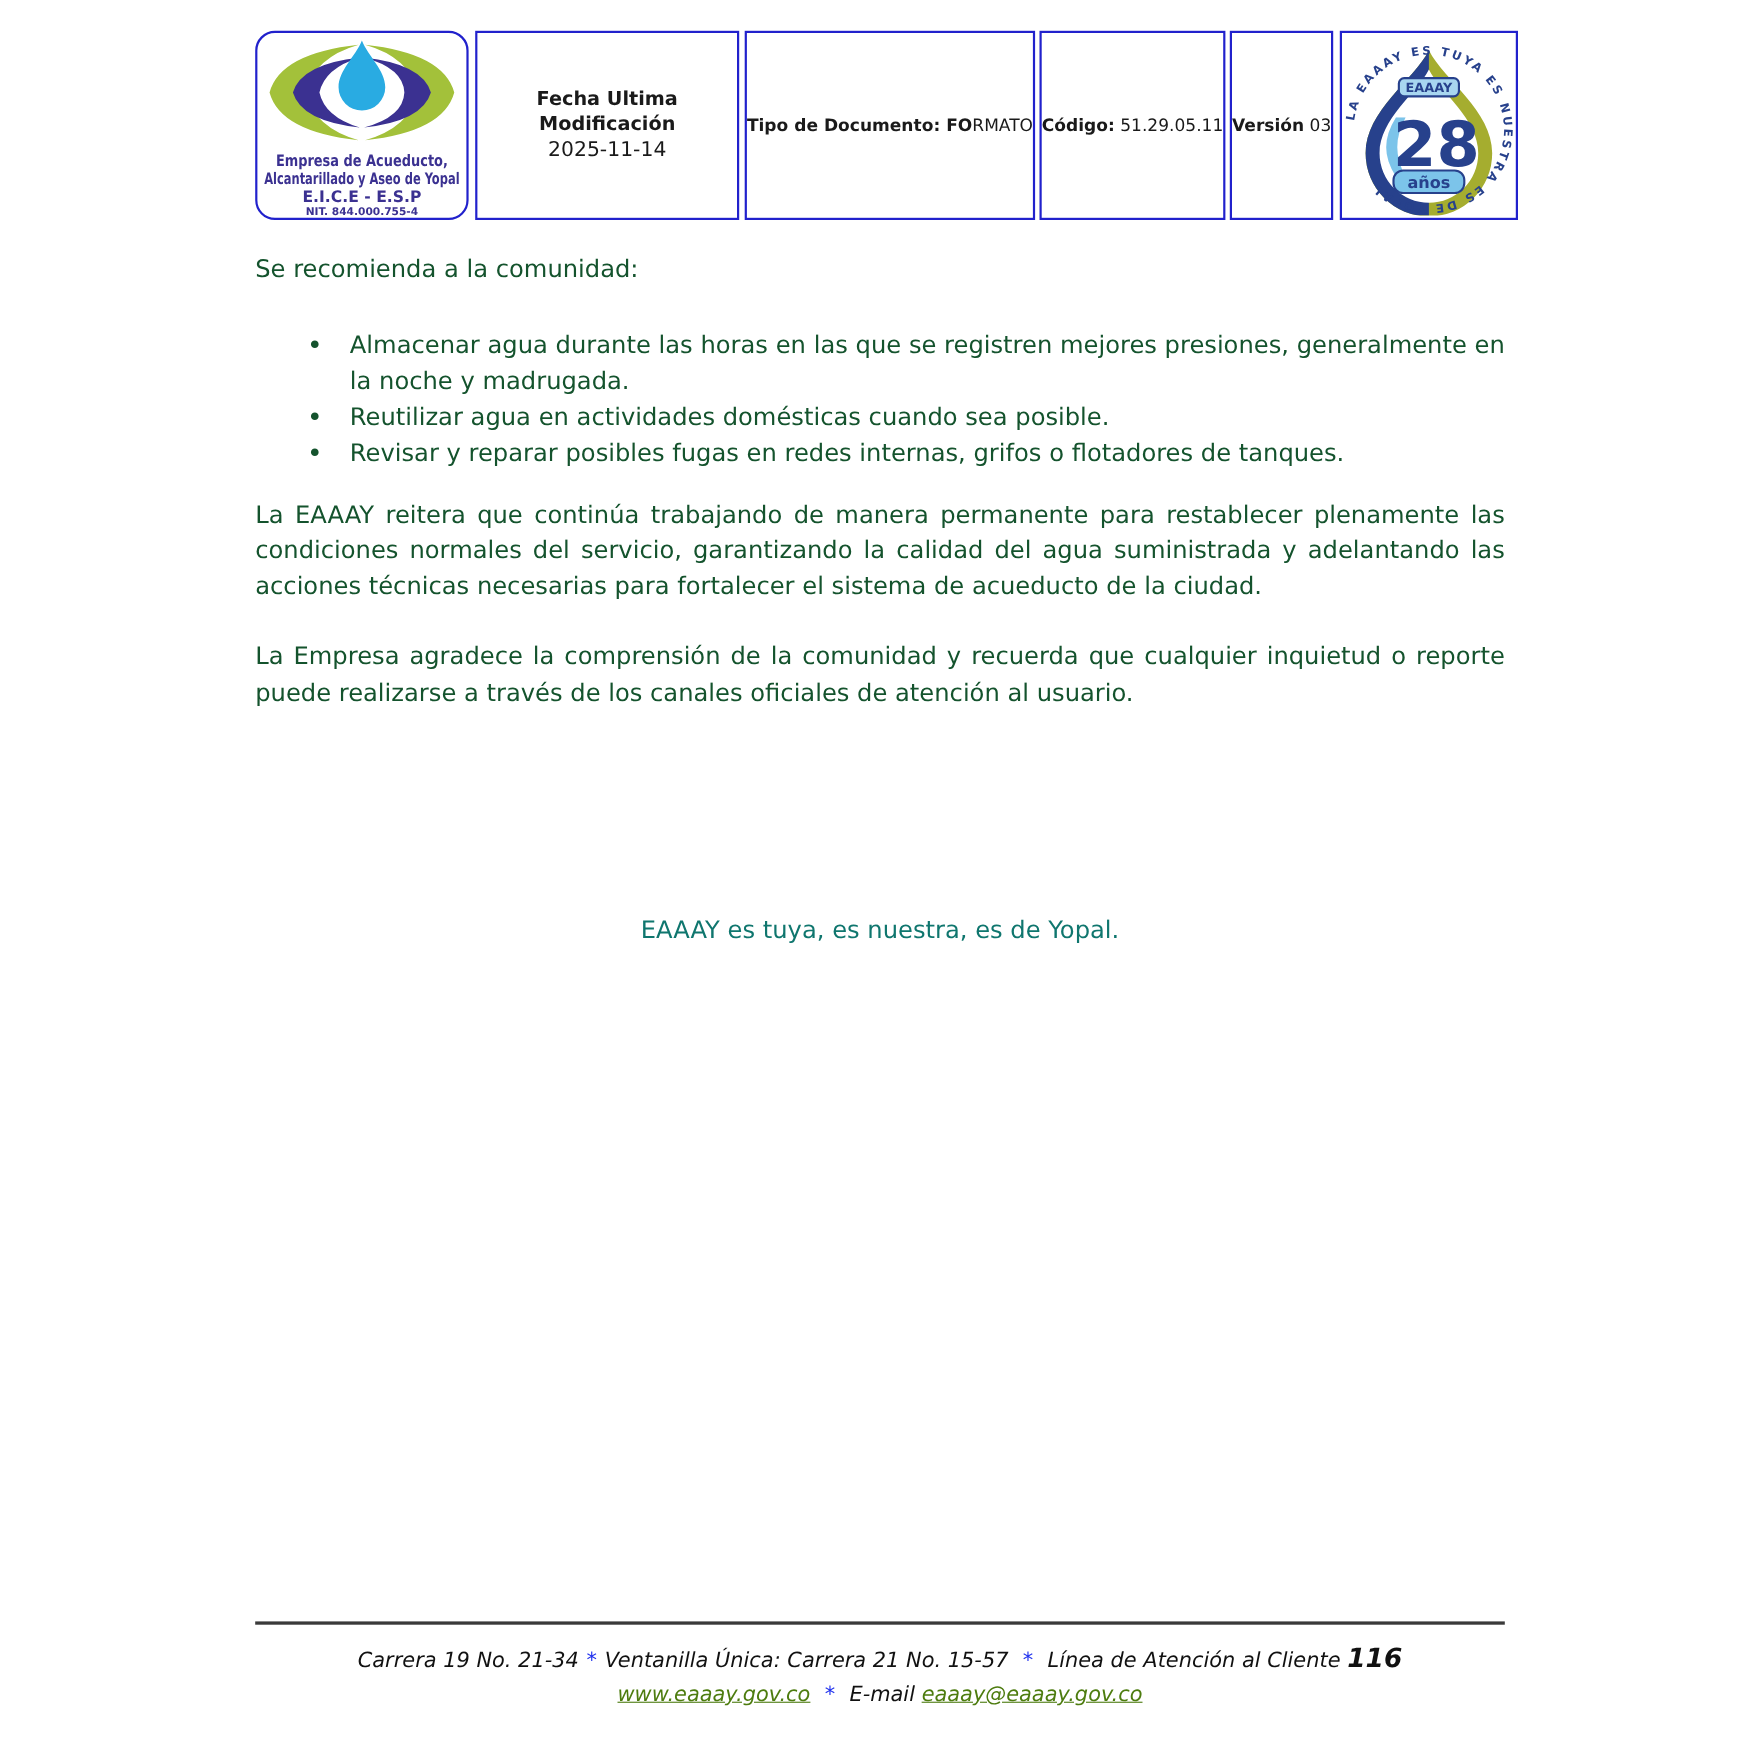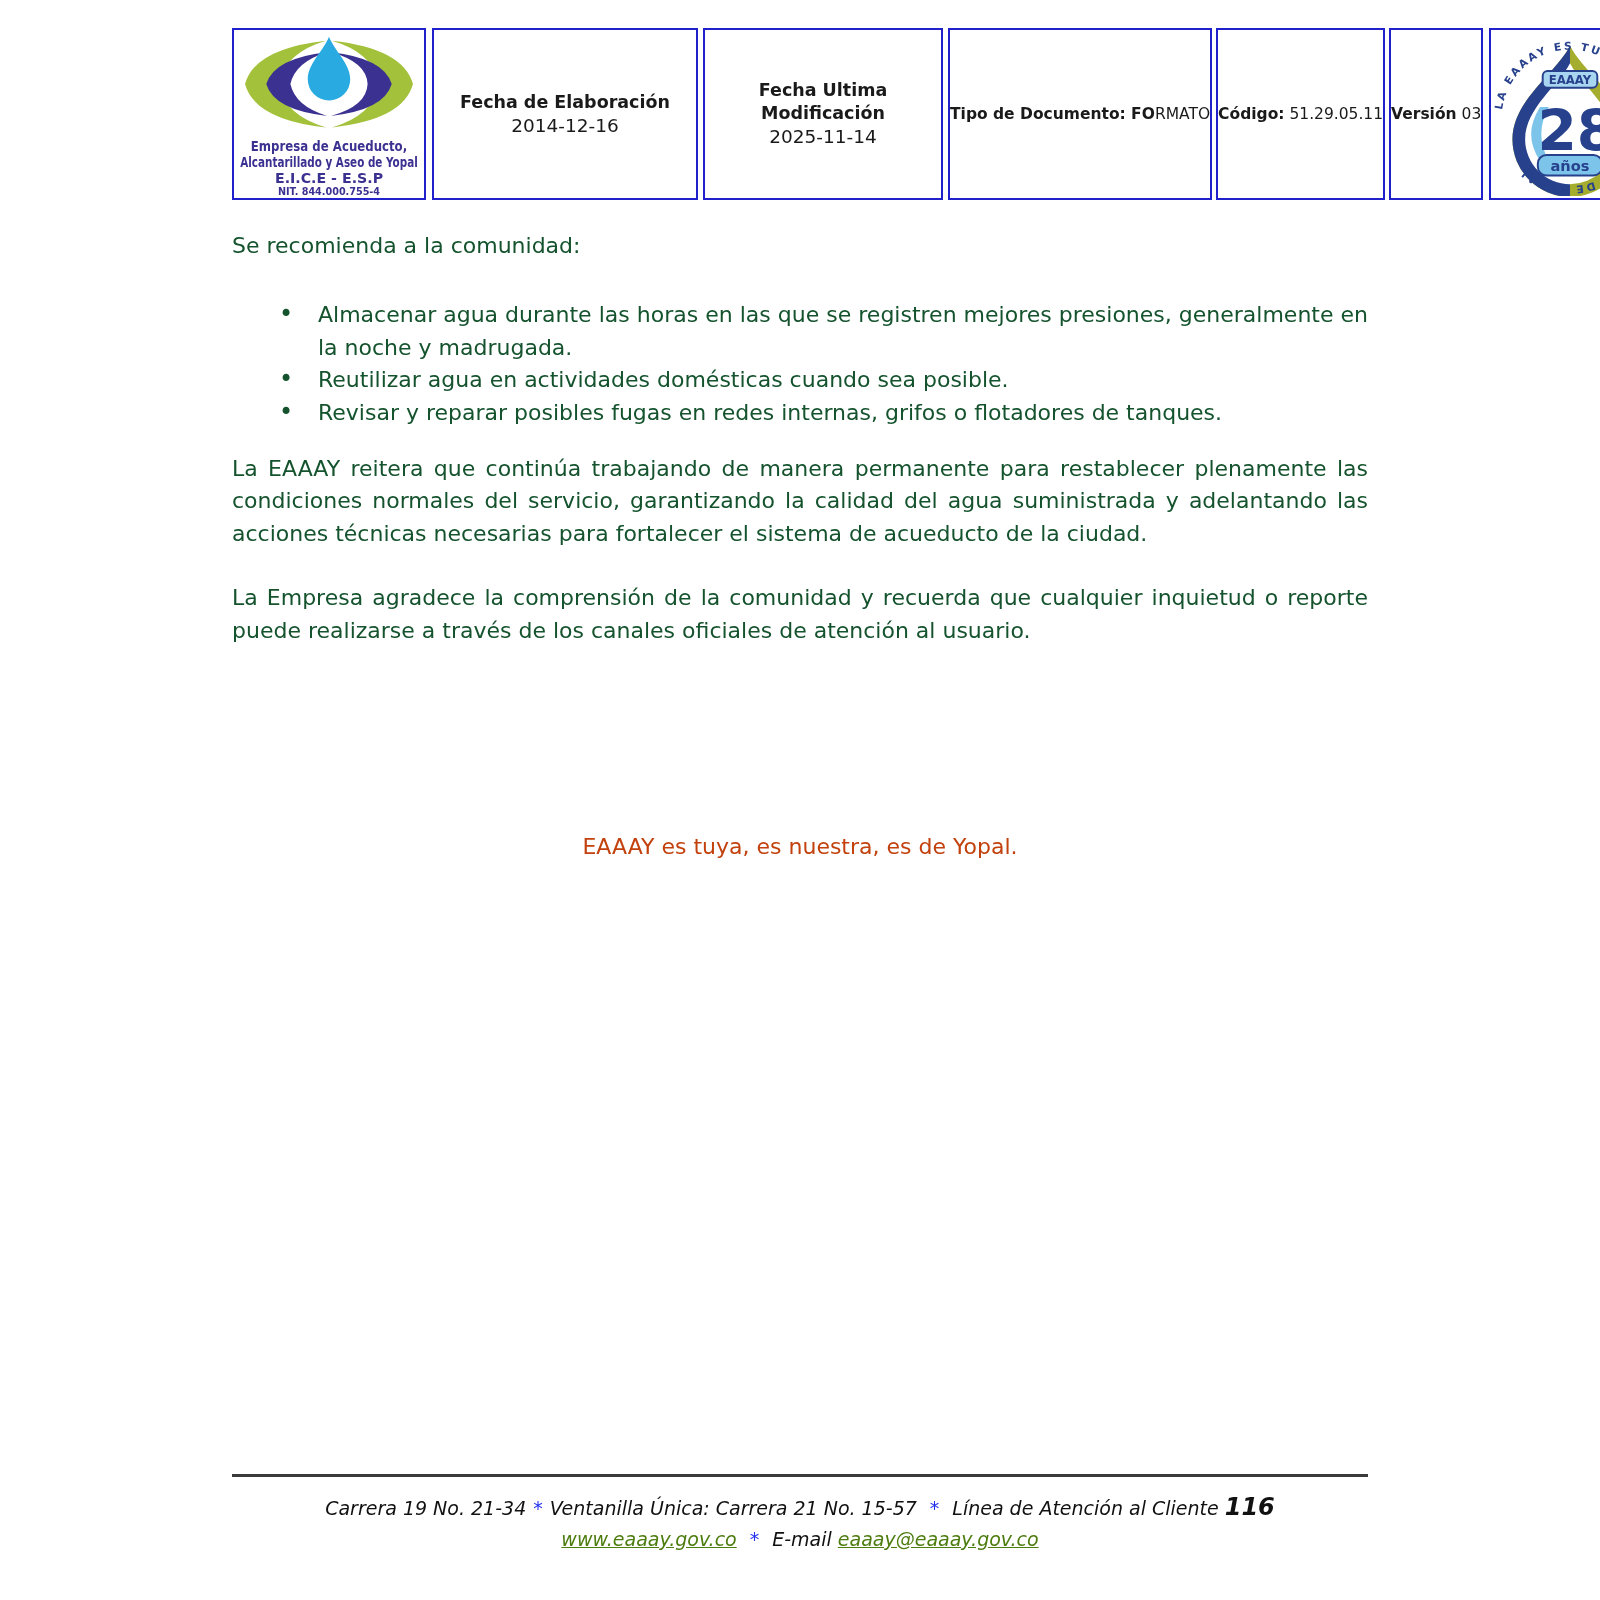--- a/index.html
+++ b/index.html
@@ -2,21 +2,21 @@
 <html><head>
 <meta charset="utf-8">
 <style>
   * { margin:0; padding:0; box-sizing:border-box; }
   html,body { width:1600px; height:1600px; background:#ffffff; }
   body { font-family:"DejaVu Sans", sans-serif; color:#1a1a1a; position:relative; }
 
   
   .header { position:absolute; left:232px; top:28px; width:1136px; height:172px; display:flex; gap:6px; }
   .cell { border:2px solid #2121cc; background:#fff; }
-  .logo-cell { width:194px; flex:none; display:flex; align-items:center; justify-content:center; }
+  .logo-cell { width:194px; flex:none; display:flex; align-items:center; justify-content:center;border-radius:18px; }
   .mid-col { flex:1; display:flex; flex-direction:column; gap:5px; }
   .title-cell { height:79px; display:flex; align-items:center; justify-content:center; }
   .doc-title { font-size:33px; font-style:italic; letter-spacing:1px; color:#111; }
   .mid-bottom { flex:1; display:flex; gap:5px; }
   .date-cell { display:flex; flex-direction:column; align-items:center; justify-content:center; text-align:center; }
   .date-cell.c1 { width:266px; }
   .date-cell.c2 { width:240px; }
   .date-label { font-weight:bold; font-size:17.5px; line-height:23px; }
   .date-value { font-size:18.5px; line-height:24px; }
   .meta-col { flex:1; display:flex; gap:4px; }
@@ -25,21 +25,21 @@
   .right-logo-cell { width:162px; flex:none; display:flex; align-items:center; justify-content:center; overflow:hidden; }
 
   
   .content { position:absolute; left:232px; top:230px; width:1136px; font-size:22px; line-height:32.4px; color:#14532d; }
   .content p { text-align:justify; }
   .intro { margin-bottom:37px; text-align:left !important; }
   ul.bullets { list-style:none; margin:0 0 24px 0; }
   ul.bullets li { position:relative; padding-left:86px; text-align:justify; }
   ul.bullets li::before { content:"\2022"; position:absolute; left:47px; top:-1px; font-size:24px; }
   .para { margin-bottom:32px; }
-  .tagline { position:absolute; left:232px; top:834px; width:1136px; text-align:center; font-size:22px; color:#c2410c; }
+  .tagline { position:absolute; left:232px; top:834px; width:1136px; text-align:center; font-size:22px; color:#0f766e; }
 
   
   .footer-rule { position:absolute; left:232px; top:1474px; width:1136px; height:3px; background:#3a3a3a; }
   .footer { position:absolute; left:232px; top:1492px; width:1136px; text-align:center; font-style:italic; font-size:19px; line-height:31px; color:#111; }
   .footer .star { color:#2233ee; font-style:italic; margin:0 7px; }
   .footer .star.wide { margin:0 13px; }
   .footer .phone { font-weight:bold; font-size:24px; }
   .footer a { color:#4d7c0f; text-decoration:underline; cursor:pointer; }
 </style>
 </head>
@@ -61,24 +61,20 @@
       </g>
       <text x="95" y="124" text-anchor="middle" font-size="15" font-weight="bold" fill="#3b3191" textLength="162" lengthAdjust="spacingAndGlyphs">Empresa de Acueducto,</text>
       <text x="95" y="141" text-anchor="middle" font-size="15" font-weight="bold" fill="#3b3191" textLength="184" lengthAdjust="spacingAndGlyphs">Alcantarillado y Aseo de Yopal</text>
       <text x="95" y="158" text-anchor="middle" font-size="15" font-weight="bold" fill="#3b3191" textLength="112" lengthAdjust="spacingAndGlyphs">E.I.C.E - E.S.P</text>
       <text x="95" y="170" text-anchor="middle" font-size="10" font-weight="bold" fill="#3b3191">NIT. 844.000.755-4</text>
     </svg>
   </div>
 
   <div class="mid-col">
     <div class="mid-bottom">
-      <div class="cell date-cell c1">
-        <span class="date-label">Fecha de Elaboración</span>
-        <span class="date-value">2014-12-16</span>
-      </div>
       <div class="cell date-cell c2">
         <span class="date-label">Fecha Ultima Modificación</span>
         <span class="date-value">2025-11-14</span>
       </div>
       <div class="meta-col">
         <div class="cell meta-cell">
           <b>Tipo de Documento: FO</b>
             <span>RMATO</span>
         </div>
         <div class="cell meta-cell">

